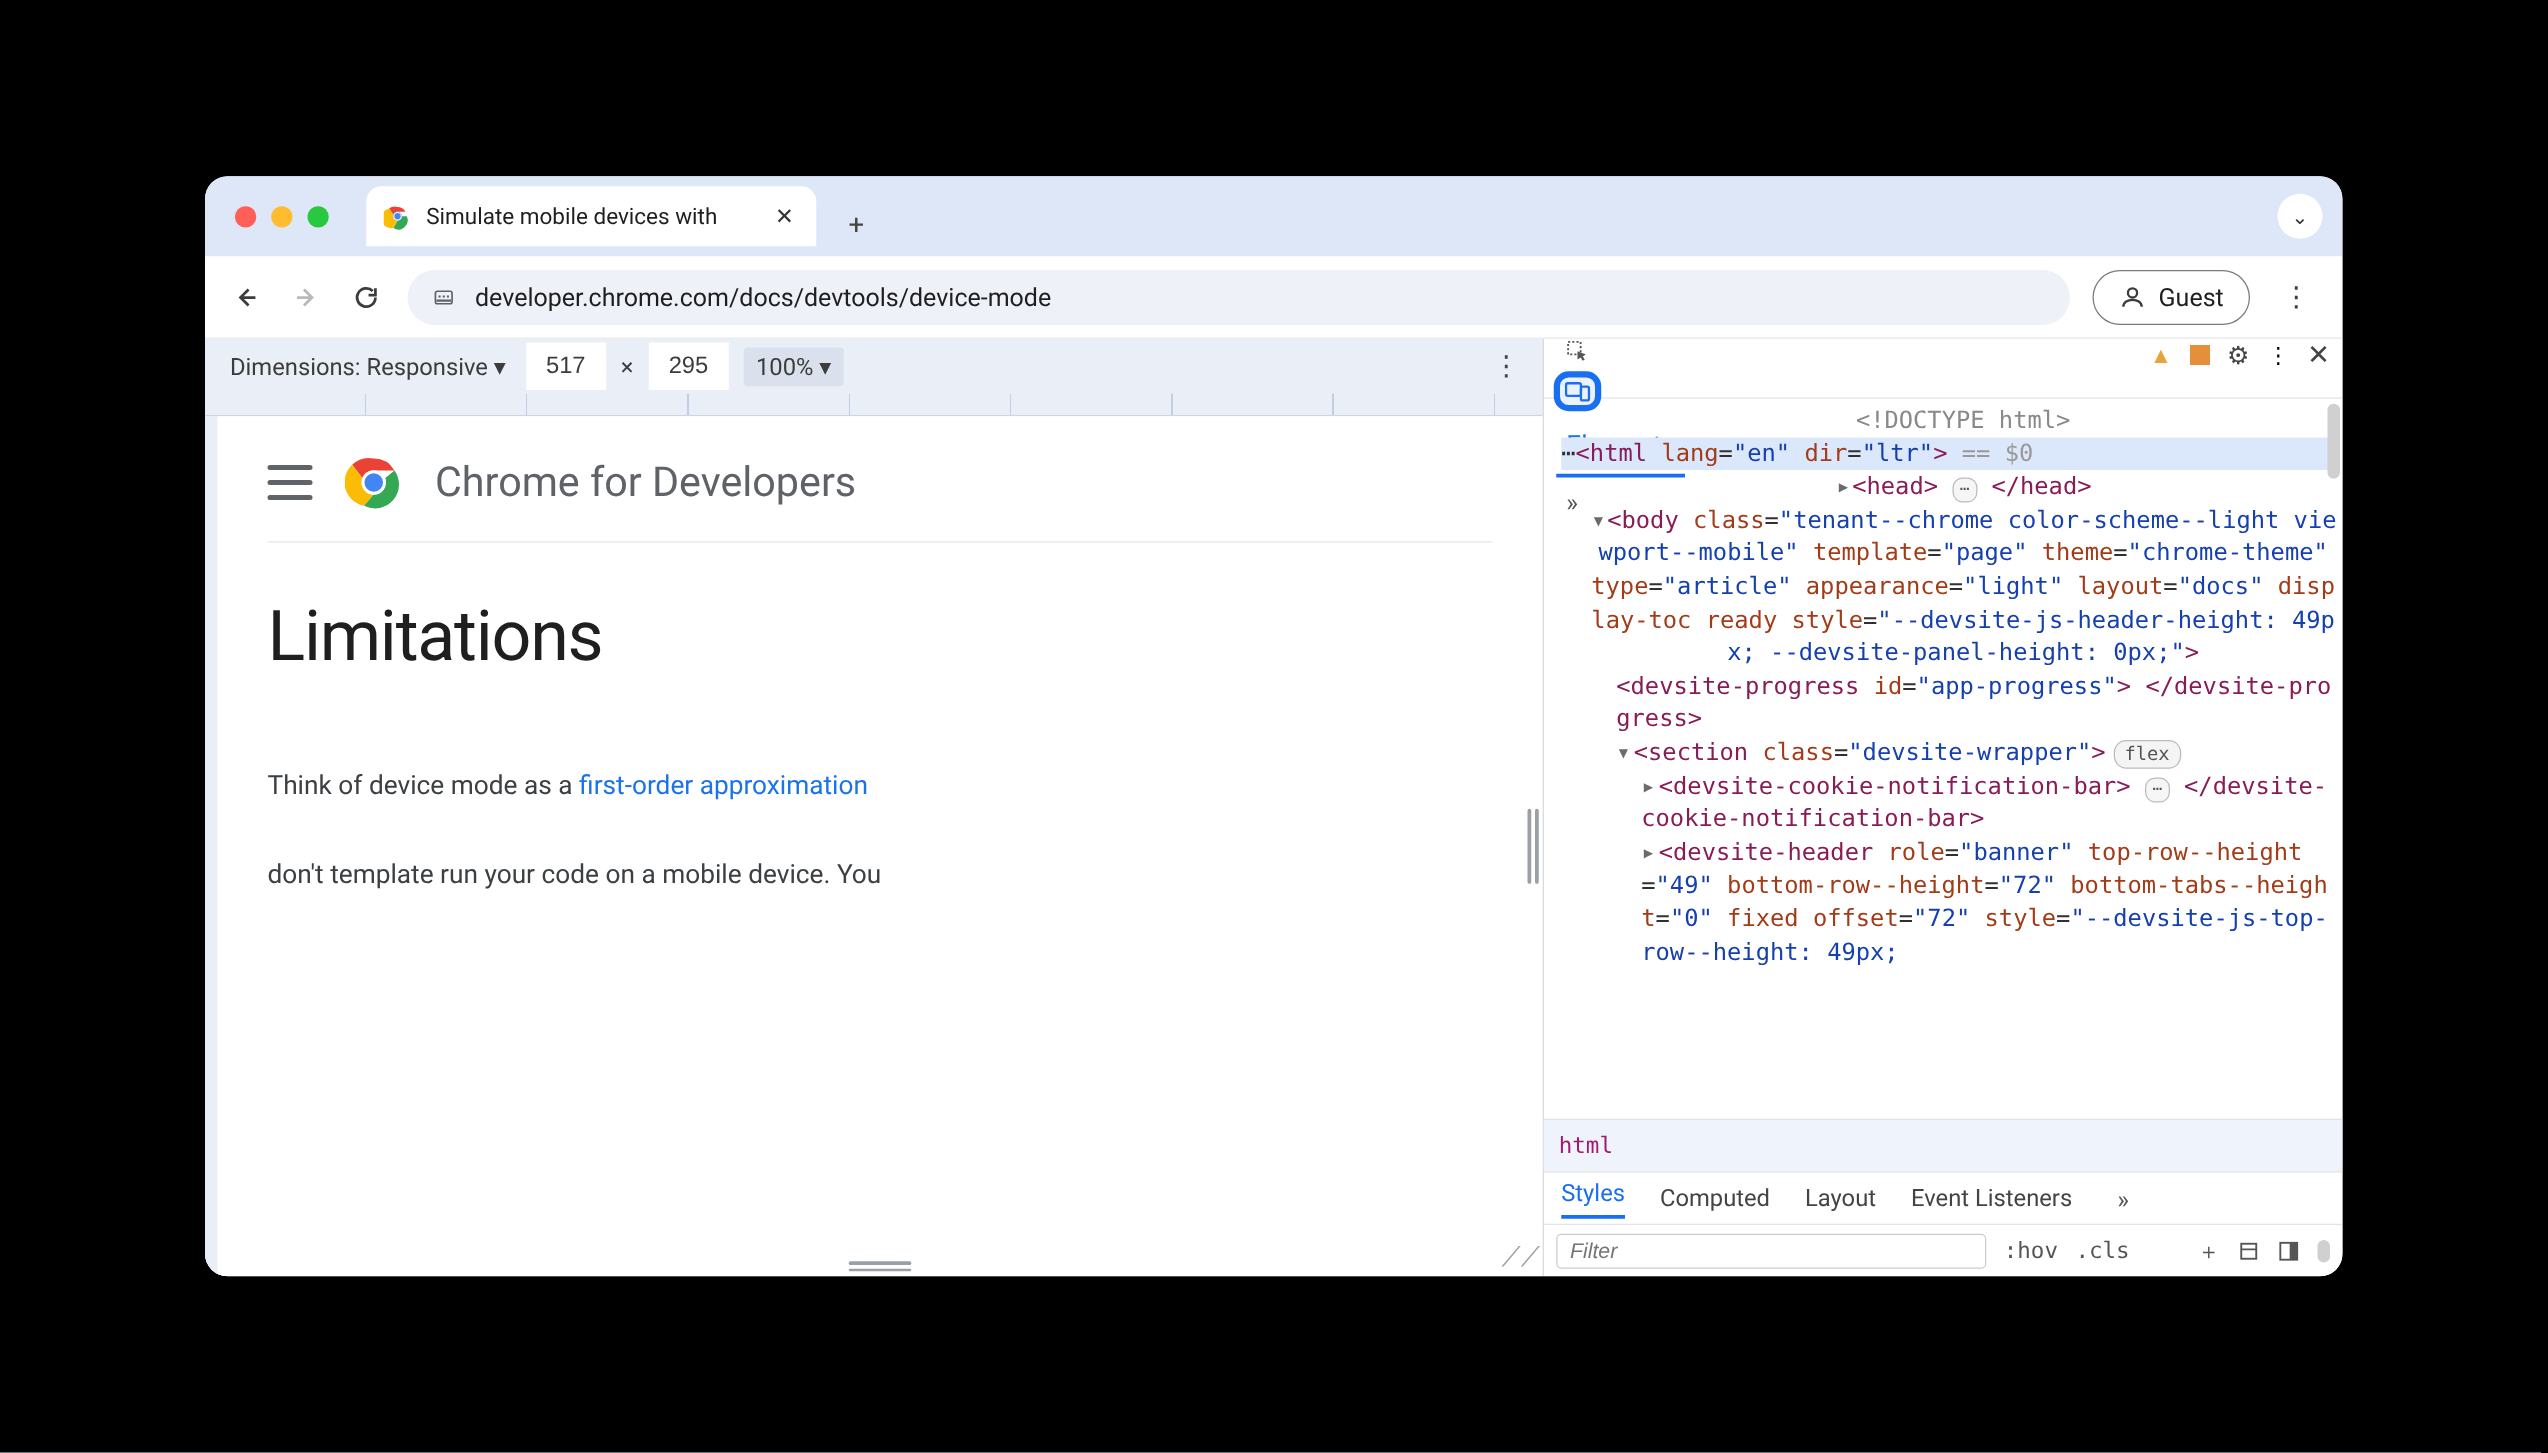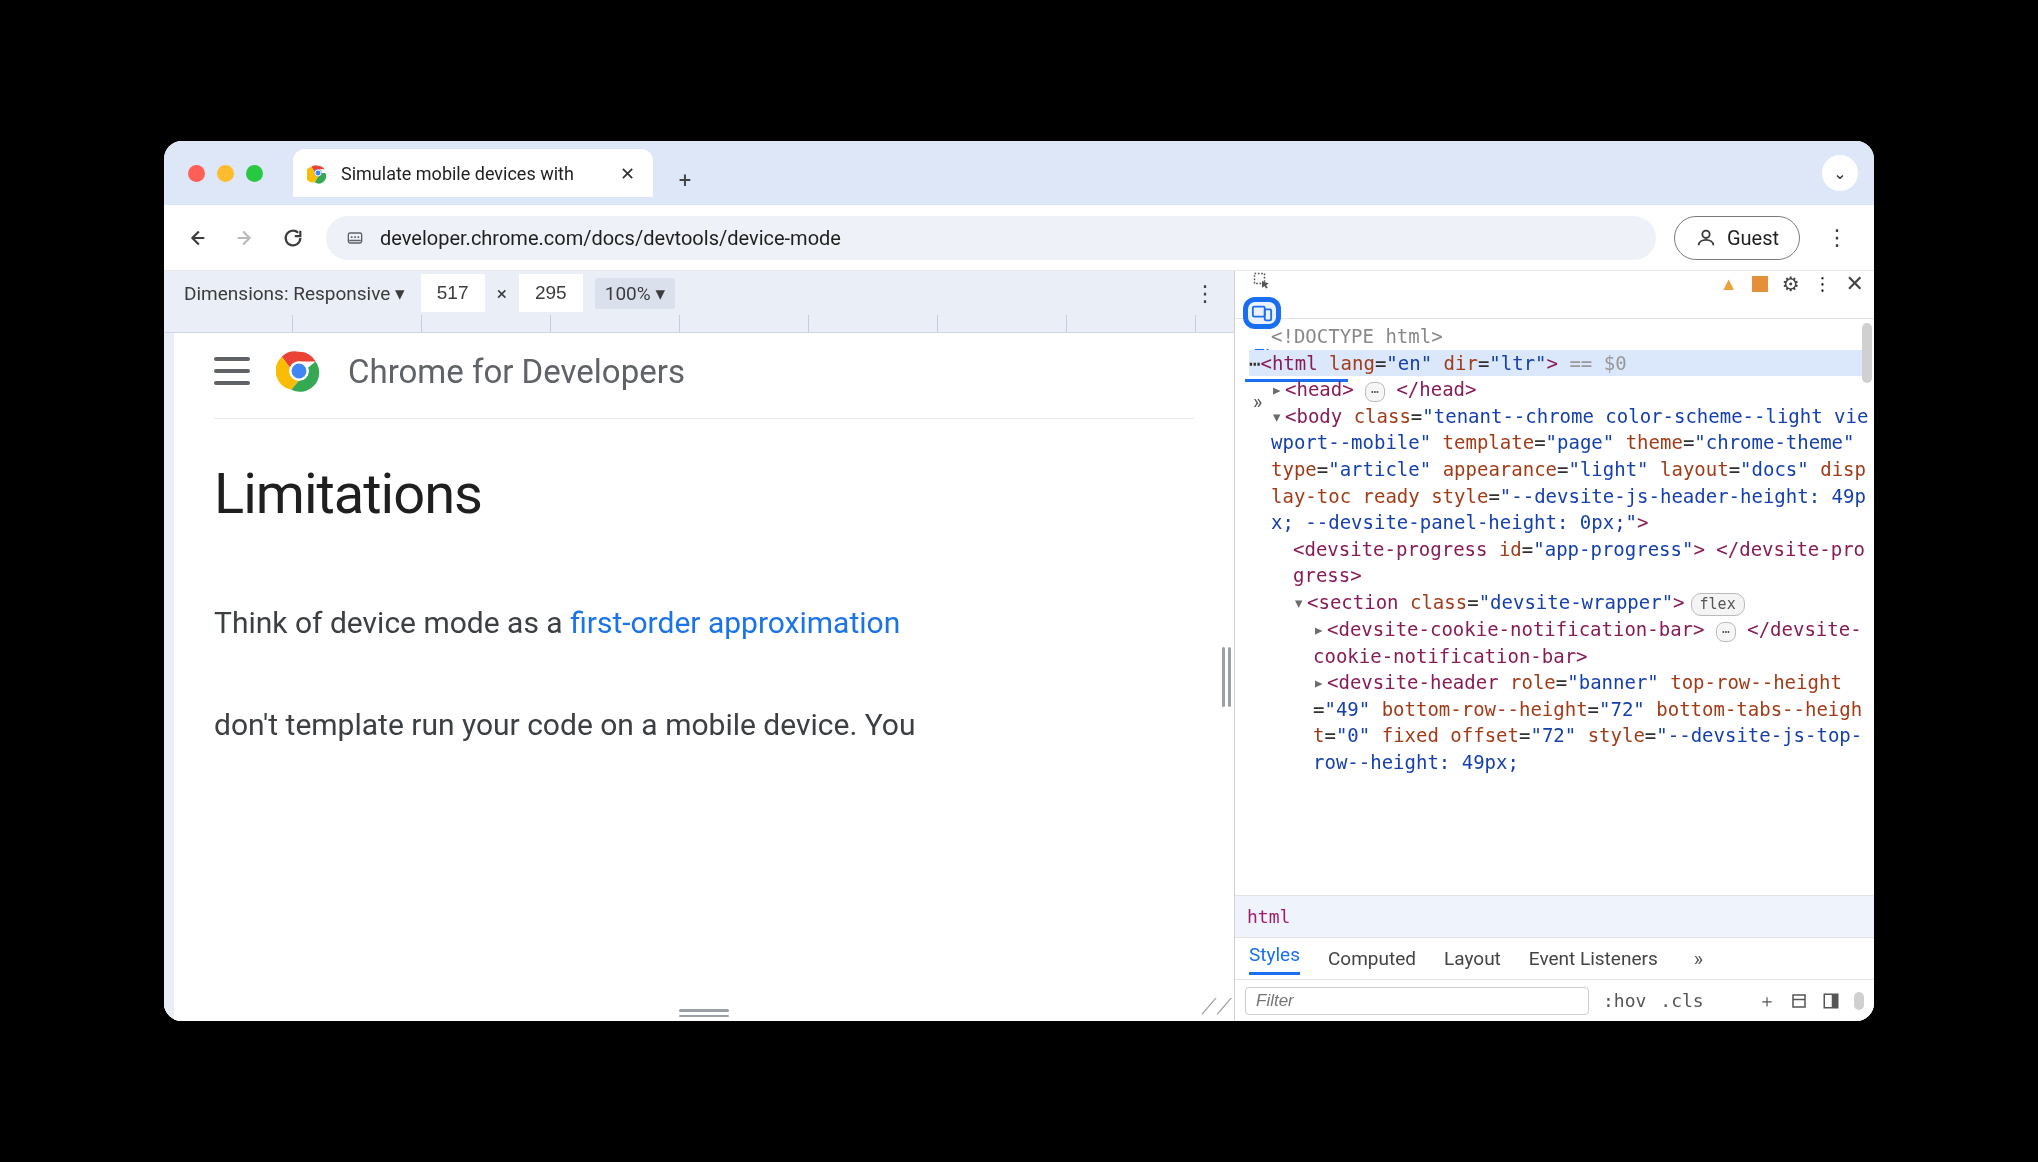--- a/index.html
+++ b/index.html
@@ -134,29 +134,29 @@
   padding: 0px 0 0 10px;
   display:flex;
   position:relative;
 }
 .mobile-page{
   background:#fff;
   width: 100%;
   height: 100%;
   overflow:hidden;
   position:relative;
-  padding: 11px 40px;
+  padding: 26px 40px;
 }
 .mp-header{display:flex; align-items:center; gap:26px; padding:4px 0 24px 0; border-bottom:1px solid #e8e8e8;}
 .burger{width:36px;height:28px;display:flex;flex-direction:column;justify-content:space-between;}
 .burger span{height:4px;background:#5f6368;border-radius:2px;}
 .mp-logo-title{font-size:33px;color:#5f6368;font-weight:400;}
 .chrome-logo{width:46px;height:46px;}
 .mp-h1{font-size:56px; color:#1f1f1f; margin-top:42px; font-weight:400; letter-spacing:-1px;}
-.mp-body{font-size:30px; color:#3c4043; margin-top:70px; line-height:1.7;}
+.mp-body{font-size:21px; color:#3c4043; margin-top:70px; line-height:1.7;}
 .mp-body .link{color:#1a73e8;}
 .drag-handle{ position:absolute; right:2px; top:50%; transform:translateY(-50%); width:10px; height:60px; display:flex; gap:3px;}
 .drag-handle span{width:3px;background:#9aa0a6;border-radius:2px;}
 .resize-grip{ position:absolute; right:2px; bottom:2px; font-size:22px; color:#9aa0a6;}
 .bottom-drag{position:absolute; left:50%; bottom:4px; transform:translateX(-50%); width:50px; height:8px; display:flex;flex-direction:column;gap:3px;}
 .bottom-drag span{height:3px; background:#9aa0a6; border-radius:2px;}
 
 
 .devtools{
   width:640px;
@@ -203,21 +203,21 @@
 .dt-dom .ln{white-space:pre-wrap; word-break:break-all;}
 .dt-dom .doctype{color:#898989;}
 .dt-dom .tag{color:#881c56;}
 .dt-dom .attr{color:#a23c18;}
 .dt-dom .val{color:#1540ad;}
 .dt-dom .eqsel{color:#999;}
 .dt-dom .hll{background:#dbe7fb;}
 .dt-dom .arrow{color:#6b6b6b; display:inline-block; width:14px;}
 .dt-dom .flexpill{display:inline-block;border:1px solid #bbb;border-radius:10px;padding:0 8px;font-size:15px;color:#555;background:#f4f4f4;margin-left:6px;}
 .dt-dom .ellipsis-pill{display:inline-block;border:1px solid #bbb;border-radius:8px;padding:0 5px;font-size:13px;color:#555;background:#f6f6f6;}
-.dt-dom .ind1{padding-left:22px;}
+.dt-dom .ind1{padding-left:22px;text-align:center;}
 .dt-dom .ind2{padding-left:44px;}
 .dt-dom .ind3{padding-left:64px;}
 .dt-dom .scrolltrack{position:absolute;right:2px;top:4px;width:10px;height:60px;background:#d0d0d0;border-radius:5px;}
 
 .dt-breadcrumb{
   height:42px;
   background:#eef3fc;
   border-top:1px solid #e3e3e3;
   display:flex;align-items:center;
   padding:0 12px;

